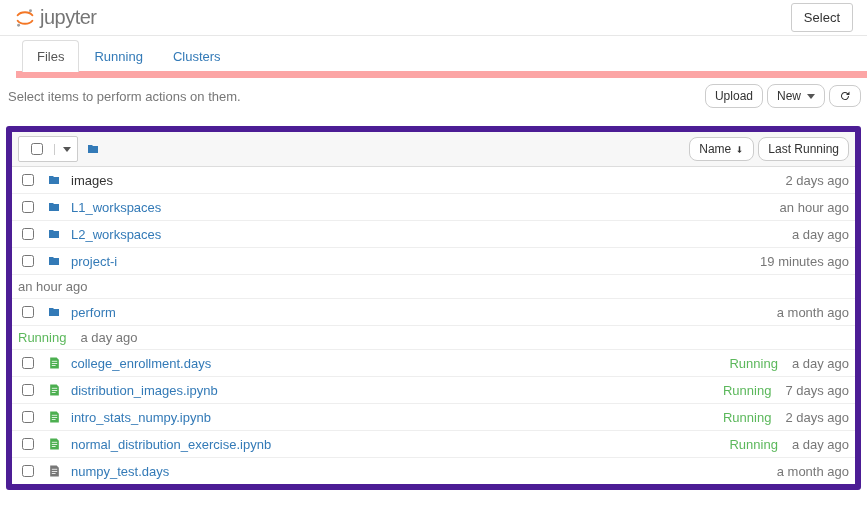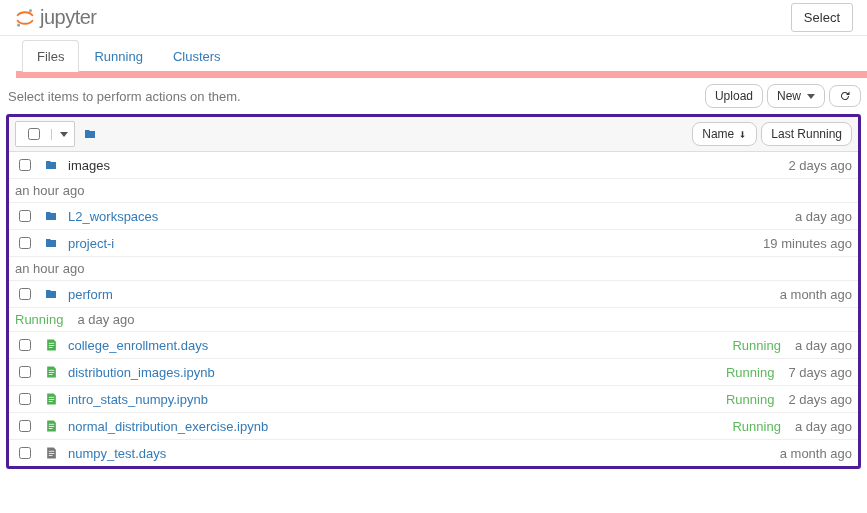--- a/index.html
+++ b/index.html
@@ -81,22 +81,22 @@
     padding: 4px 9px;
     border-radius: 8px;
     font-size: 12px;
     color: #333;
     cursor: pointer;
     display: inline-flex;
     align-items: center;
     gap: 4px;
   }
   .list-wrap {
-    margin: 0 6px;
-    border: 3px solid #4c1d95;
+    margin: 12px 6px;
+    border: 6px solid #4c1d95;
     border-radius: 3px;
     overflow: hidden;
   }
   .list-header {
     display: flex;
     align-items: center;
     justify-content: space-between;
     background: #f7f7f7;
     border-bottom: 1px solid #ddd;
     padding: 4px 6px;
@@ -260,20 +260,29 @@
               <path fill="#337ab7" d="M10 4H2v16h20V6H12l-2-2z"></path>
             </svg>
           </span>
           <span class="name black">images</span>
         </div>
         <div class="row-right">
           <span>2 days ago</span>
         </div>
       </div>
       <div class="row">
+        <div class="row-left">
+          <input type="checkbox" style="">
+          <span class="icon">
+            <svg width="14" height="12" viewBox="0 0 24 24">
+              <path fill="#337ab7" d="M10 4H2v16h20V6H12l-2-2z"></path>
+            </svg>
+          </span>
+          <span class="name">L1_workspaces</span>
+        </div>
         <div class="row-right">
           <span>an hour ago</span>
         </div>
       </div>
       <div class="row">
         <div class="row-left">
           <input type="checkbox" style="">
           <span class="icon">
             <svg width="14" height="12" viewBox="0 0 24 24">
               <path fill="#337ab7" d="M10 4H2v16h20V6H12l-2-2z"></path>

